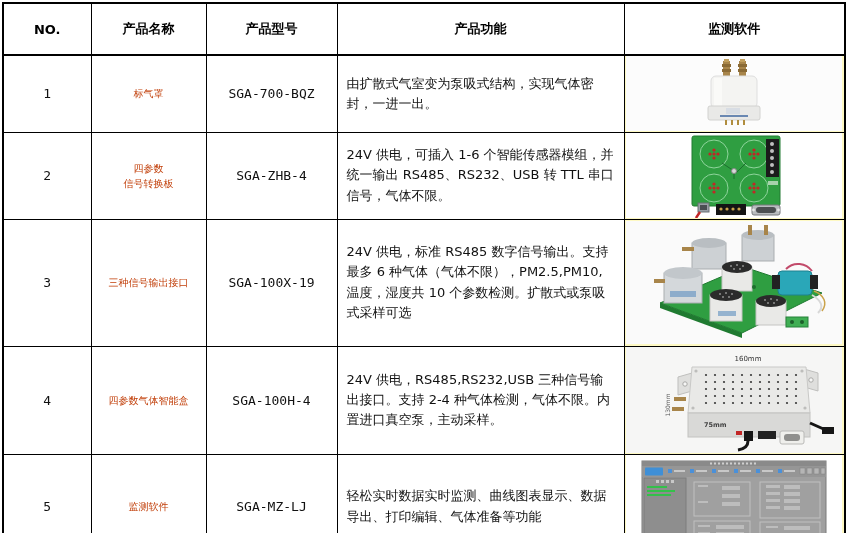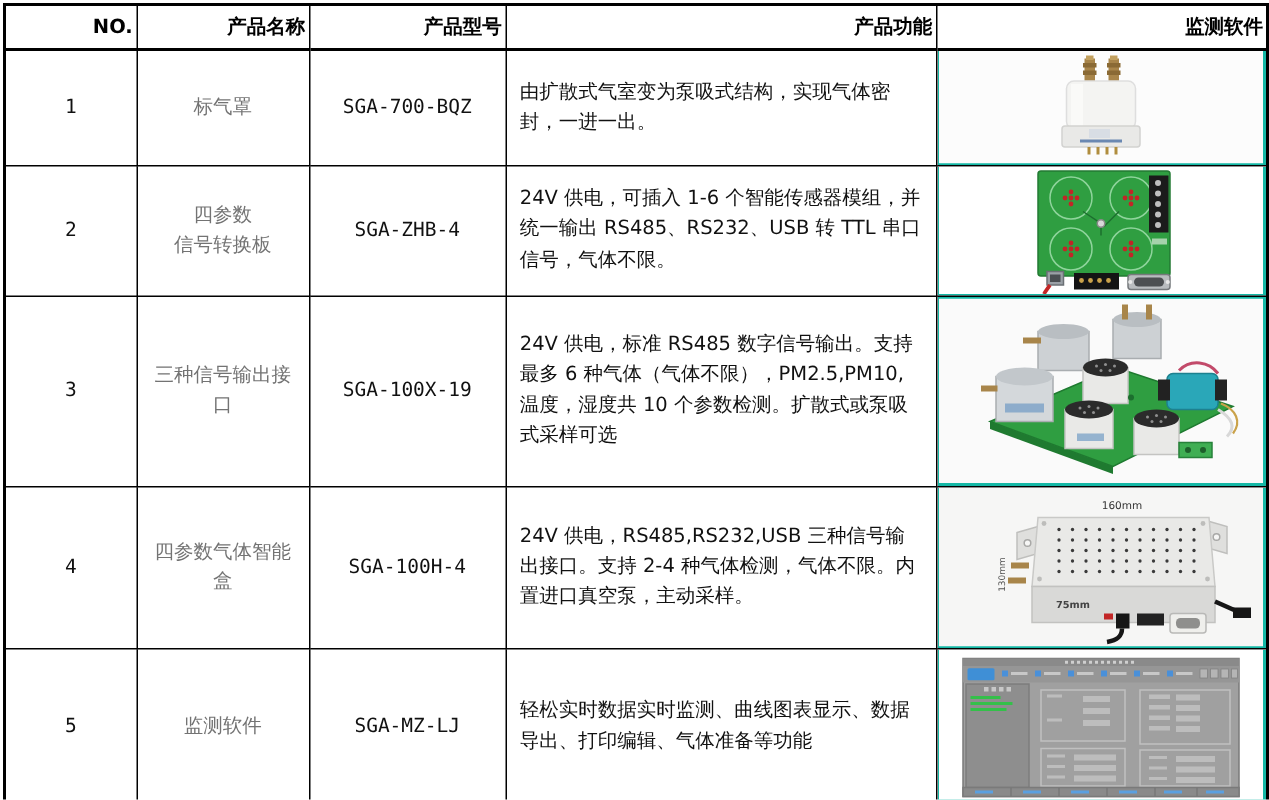--- a/index.html
+++ b/index.html
@@ -1,28 +1,28 @@
 <!DOCTYPE html>
 <html><head>
 <meta charset="utf-8">
 <style>
   html,body{margin:0;padding:0;width:846px;height:533px;background:#fff;overflow:hidden;
     font-family:"DejaVu Sans","Liberation Sans",sans-serif;}
   table.spec{border-collapse:collapse;table-layout:fixed;width:842px;height:529px;margin:2px;
     border:2px solid #000;}
   .spec th,.spec td{border:1px solid #000;overflow:hidden;}
-  .spec th{height:24px;font-size:13px;font-weight:bold;color:#000;text-align:right;
-    border-bottom:2px solid #000;padding:2px;}
+  .spec th{height:24px;font-size:13px;font-weight:bold;color:#000;text-align:center;
+    border-bottom:2px solid #000;padding:13px;}
   td.c-no,td.c-model{text-align:center;vertical-align:middle;
     font-family:"DejaVu Sans Mono","Liberation Mono",monospace;font-size:13px;color:#111;}
-  td.c-name{text-align:center;vertical-align:middle;font-size:13px;color:#737373;
+  td.c-name{text-align:center;vertical-align:middle;font-size:10px;color:#c2410c;
     white-space:pre-line;padding:2px 6px;line-height:1.5;margin-left:16px;}
   td.c-func{text-align:left;vertical-align:middle;font-size:13px;color:#111;
     padding:4px 9px;line-height:1.55;}
-  td.c-img{text-align:center;vertical-align:middle;padding:0;background:#14b8a6;}
+  td.c-img{text-align:center;vertical-align:middle;padding:0;background:#fef9c3;}
   tr.r1{height:77px;} tr.r2{height:87px;} tr.r3{height:127px;} tr.r4{height:108px;}
   svg{display:block;margin:0 auto;}
   svg text{font-family:"DejaVu Sans","Liberation Sans",sans-serif;}
 </style>
 </head>
 <body>
 
 <table class="spec">
   <colgroup>
     <col style="width:88px">

